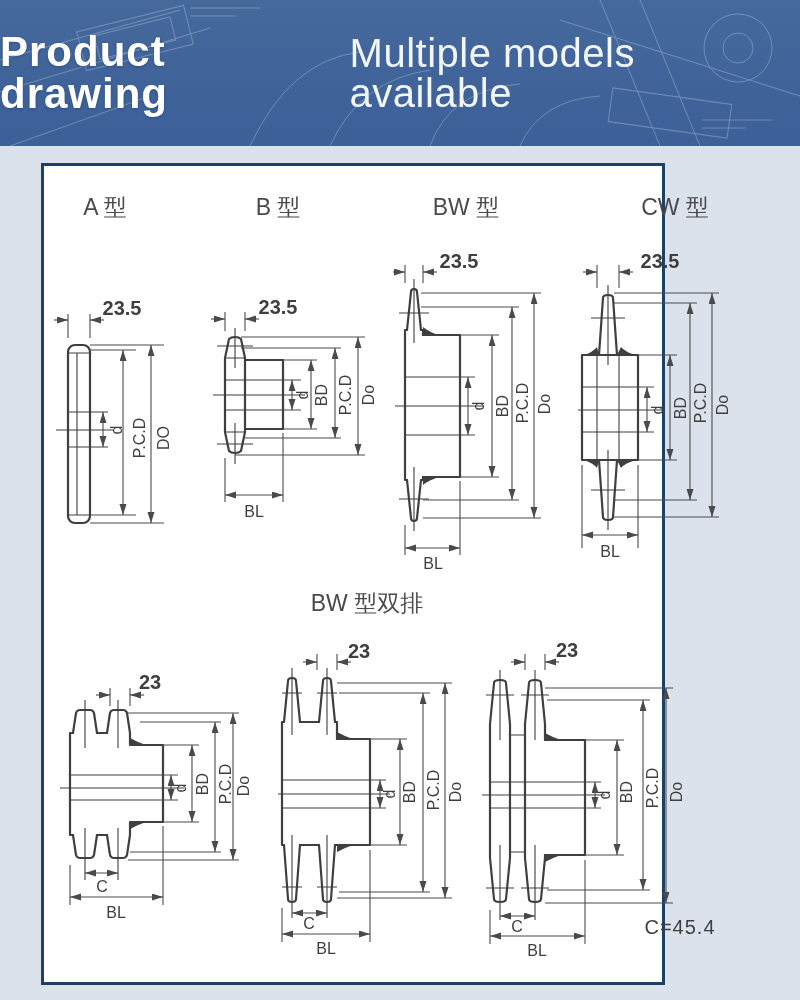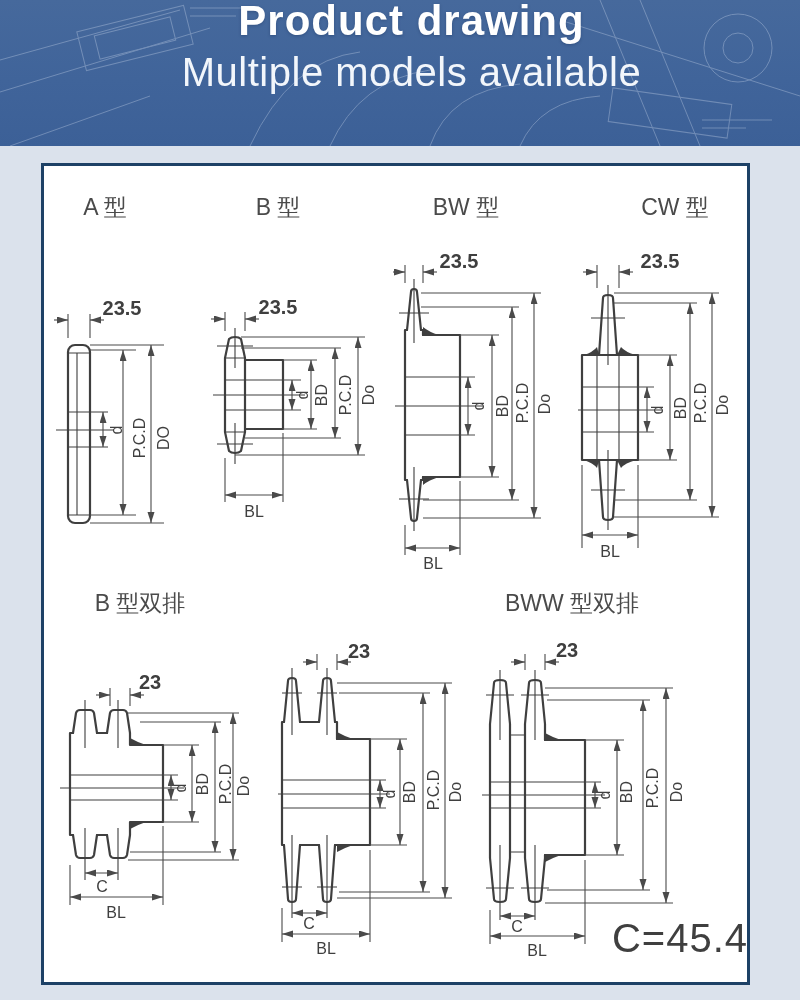--- a/index.html
+++ b/index.html
@@ -8,40 +8,40 @@
     background:#dbe2ec;
     font-family:"Liberation Sans", sans-serif;
   }
   
   .banner{
     position:absolute;left:0;top:0;width:800px;height:146px;
     background:linear-gradient(180deg,#46699c 0%,#40649a 55%,#3c6097 100%);
     overflow:hidden;
   }
   .banner .bp{position:absolute;inset:0;opacity:.35;}
-  .banner-text{position:absolute;inset:0;display:flex;flex-direction:column;align-items:center;justify-content:flex-start;gap:10px;margin-left:23px;}
+  .banner-text{position:absolute;inset:0;display:flex;flex-direction:row;align-items:center;justify-content:flex-start;gap:10px;}
   .banner-title{
     color:#ffffff;font-size:42px;font-weight:bold;letter-spacing:1px;
     text-shadow:0 1px 3px rgba(20,40,80,.35);line-height:1;
   }
   .banner-sub{
     color:#f2f6fb;font-size:40px;font-weight:400;letter-spacing:.5px;line-height:1;
   }
   
   .panel{
-    position:absolute;left:41px;top:163px;width:709px;height:822px;
+    position:absolute;left:41px;top:163px;width:624px;height:822px;
     box-sizing:border-box;border:3px solid #1d4166;background:#ffffff;
   }
   .fig-title{
     position:absolute;text-align:center;font-size:23px;color:#4a4a4a;
     white-space:nowrap;line-height:1.2;
   }
   .fig{position:absolute;}
   .note{
-    position:absolute;font-size:40px;color:#3f3f3f;letter-spacing:1px;
+    position:absolute;font-size:20px;color:#3f3f3f;letter-spacing:1px;
     white-space:nowrap;
   }
   
   svg .p{fill:none;stroke:#3f3f3f;stroke-width:2.2;stroke-linejoin:round;stroke-linecap:round;}
   svg .t{fill:none;stroke:#3f3f3f;stroke-width:1.1;}
   svg .dm{fill:none;stroke:#4a4a4a;stroke-width:1.1;}
   svg .fl{fill:#3f3f3f;stroke:none;}
   svg text{fill:#3f3f3f;font-family:"Liberation Sans",sans-serif;}
   svg text.big{font-size:20px;font-weight:bold;}
   svg text.lb{font-size:16px;}
@@ -79,22 +79,21 @@
     <div class="banner-sub">Multiple models available</div>
   </div>
 </div>
 
 <div class="panel">
 
   <div class="fig-title" style="left:11px;top:28px;width:100px;">A 型</div>
   <div class="fig-title" style="left:184px;top:28px;width:100px;">B 型</div>
   <div class="fig-title" style="left:367px;top:28px;width:110px;">BW 型</div>
   <div class="fig-title" style="left:576px;top:28px;width:110px;">CW 型</div>
-  <div class="fig-title" style="left:26px;top:424px;width:140px;">B 型双排</div>
-  <div class="fig-title" style="left:443px;top:424px;width:170px;">BWW 型双排</div>
+  <div class="fig-title" style="left:248px;top:424px;width:150px;">BW 型双排</div>
 
   <svg class="fig" style="left:8px;top:122px;" width="150" height="252" viewBox="0 0 150 252">
     <g>
       <rect class="p" x="16" y="57" width="22" height="178" rx="7"></rect>
       <path class="t" d="M16,65 H38 M16,227 H38 M25,65 V227"></path>
       <path class="t" d="M16,124 H56 M16,159 H56"></path>
       <path class="t" d="M4,142 H62"></path>
     </g>
     <g>
       <path class="dm" d="M16,50 V26 M38,50 V26"></path>

